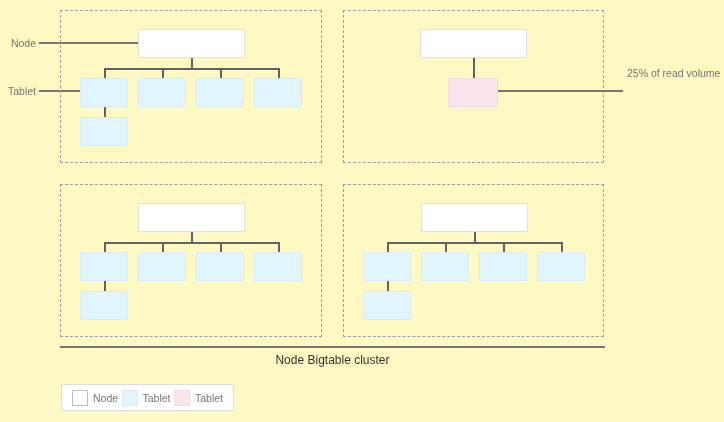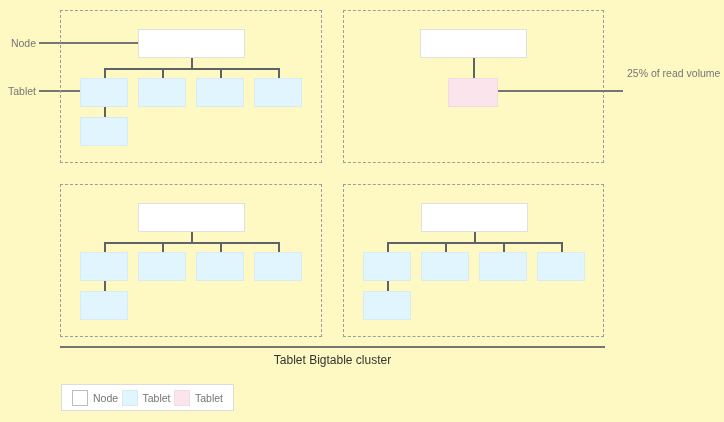--- a/index.html
+++ b/index.html
@@ -95,21 +95,21 @@
       <div class="box tablet-box" style="left: 77px; top: 67px; width: 48px; height: 29px; background: rgb(225, 245, 254);"></div>
       <div class="box tablet-box" style="left: 135px; top: 67px; width: 48px; height: 29px; background: rgb(225, 245, 254);"></div>
       <div class="box tablet-box" style="left: 193px; top: 67px; width: 48px; height: 29px; background: rgb(225, 245, 254);"></div>
       <div class="box tablet-box" style="left: 19px; top: 106px; width: 48px; height: 29px; background: rgb(225, 245, 254);"></div>
     </div>
 
   <div class="leader" id="read-leader"></div>
   <div id="read-label">25% of read volume</div>
 
   <div id="cluster-line"></div>
-  <div id="cluster-caption">Tablet Bigtable cluster</div>
+  <div id="cluster-caption">Node Bigtable cluster</div>
 
   <div id="legend">
     <div class="legend-item">
       <span class="swatch sw0" style="background: rgb(255, 255, 255);"></span>
       <span class="legend-label">Node</span>
     </div>
     <div class="legend-item">
       <span class="swatch sw1" style="background: rgb(225, 245, 254);"></span>
       <span class="legend-label">Tablet</span>
     </div>

